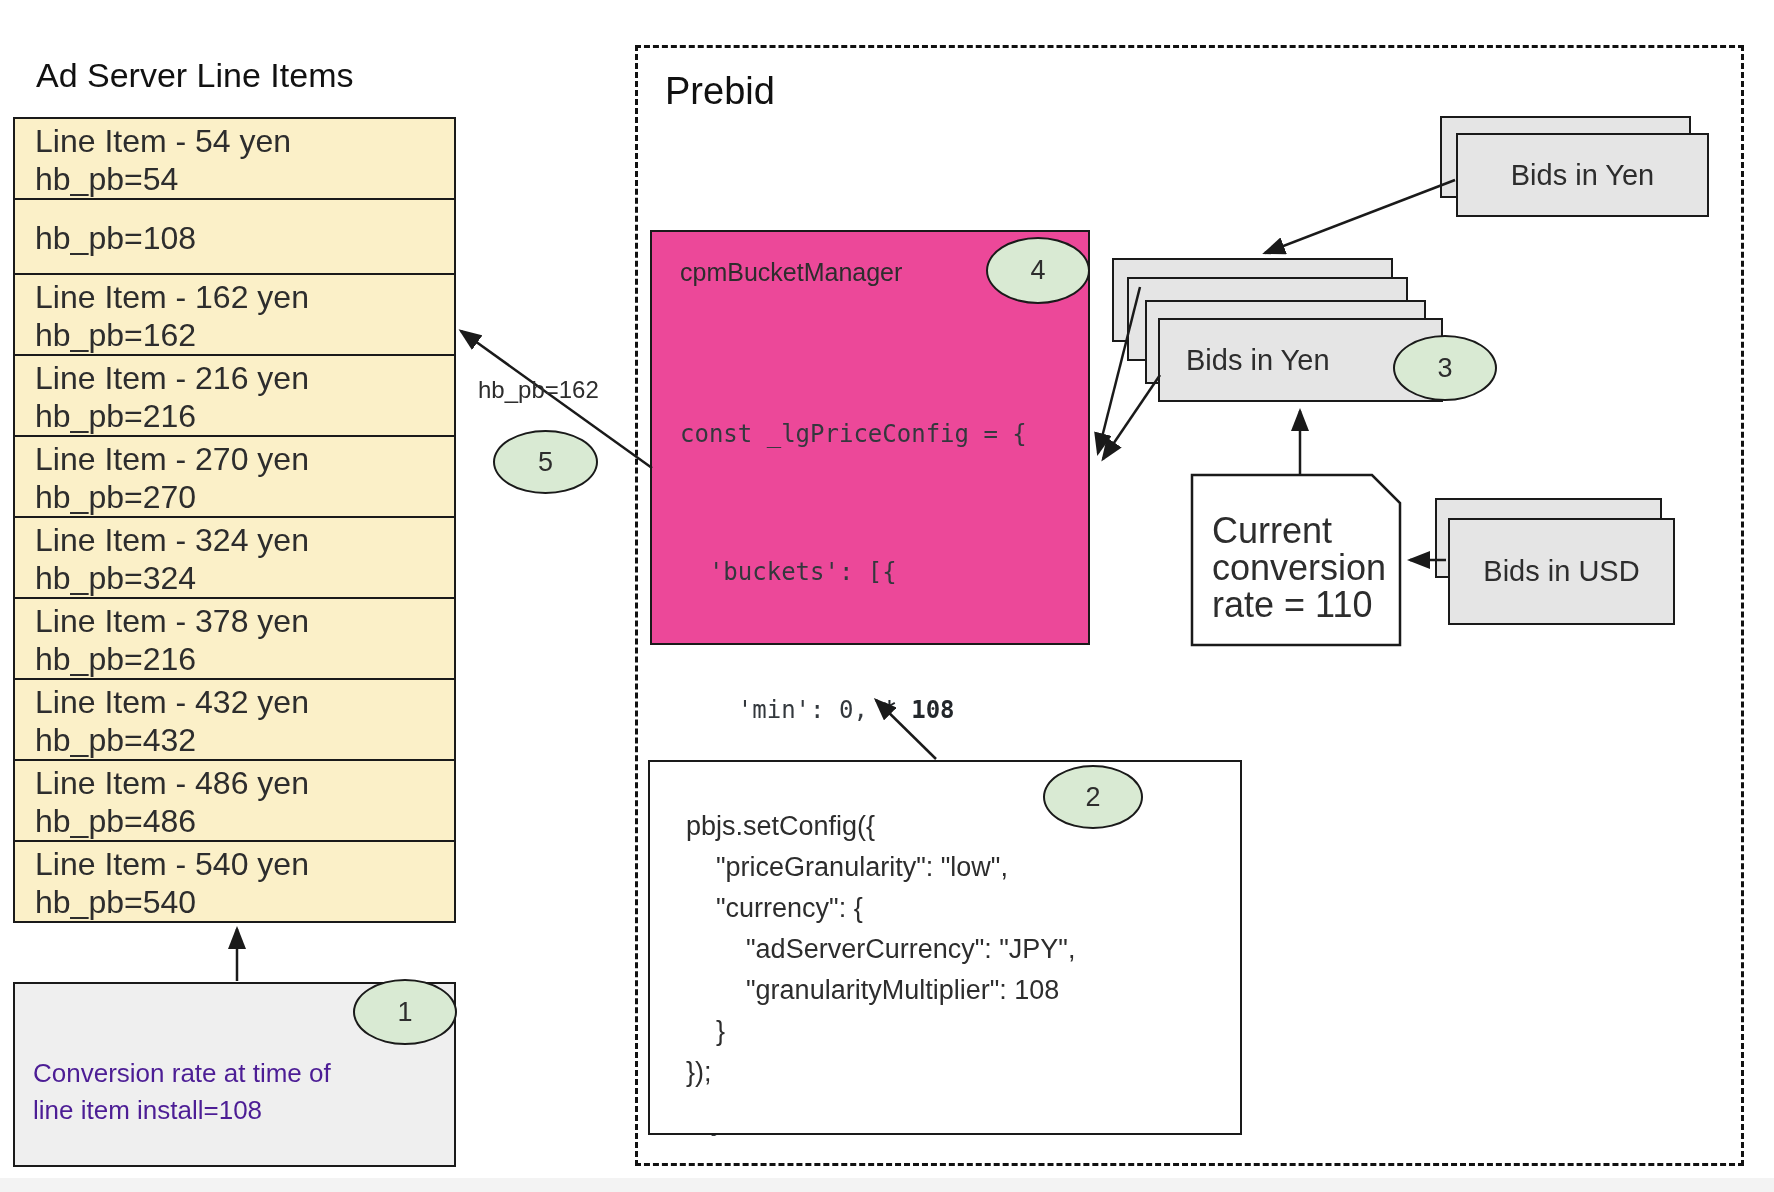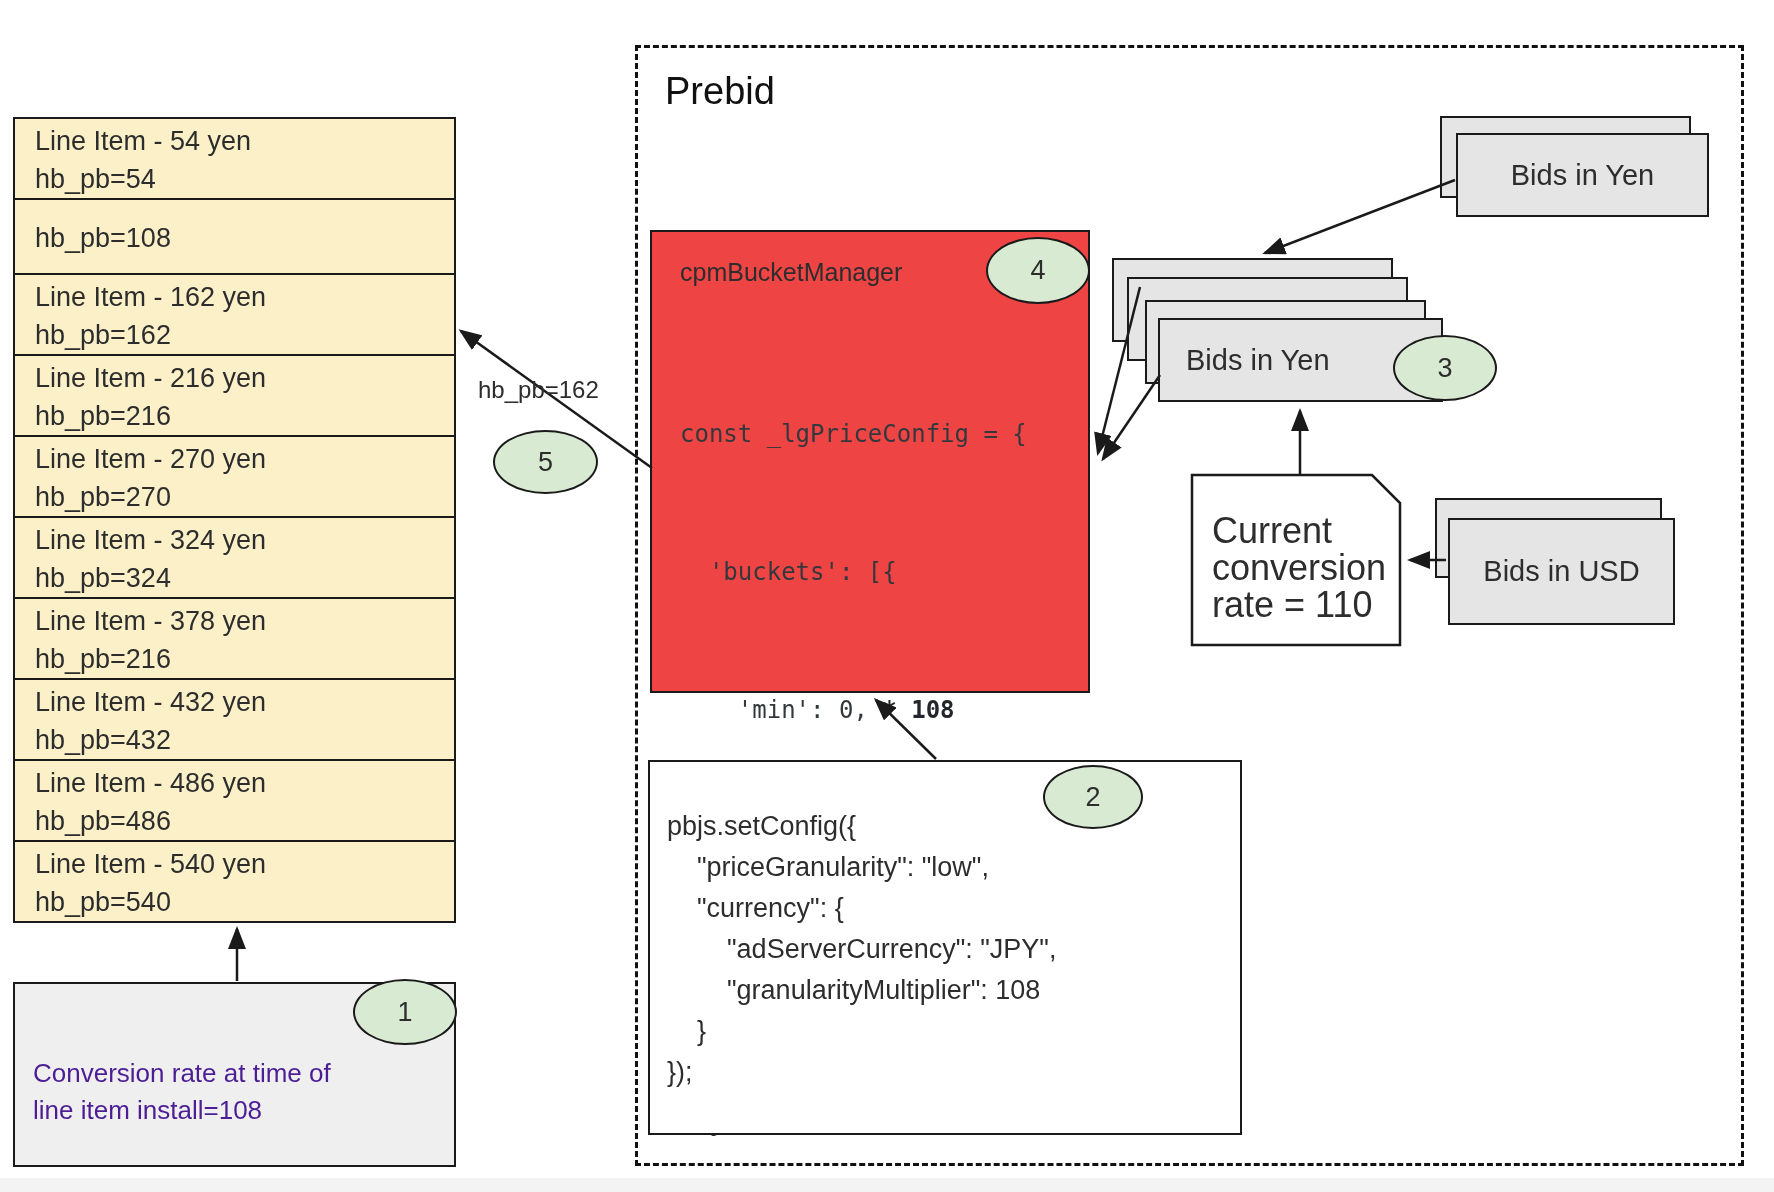--- a/index.html
+++ b/index.html
@@ -12,47 +12,47 @@
   
   #ad-title{left:36px;top:56px;font-size:34px;color:#111;}
   #li-table{
     left:13px;top:117px;width:443px;height:806px;
     background:#FBF0C8;border:2px solid #1a1a1a;
     display:flex;flex-direction:column;z-index:1;
   }
   .li-row{flex:1;border-bottom:2px solid #1a1a1a;padding:3px 8px 0 20px;
     display:flex;flex-direction:column;justify-content:center;}
   .li-row:last-child{border-bottom:none;}
-  .li-label,.li-hb{font-size:27px;line-height:38px;color:#2d2d2d;}
+  .li-label,.li-hb{font-size:32px;line-height:38px;color:#2d2d2d;}
 
   
   #installer{
     left:13px;top:982px;width:443px;height:185px;background:#EFEFEF;
     border:2px solid #1a1a1a;padding:14px 18px;z-index:1;
   }
   #installer-title{font-size:28px;color:#2d2d2d;}
   #installer-note{margin-top:57px;font-size:26px;line-height:37px;color:#4c1d95;white-space:pre-line;}
 
   
   #prebid-box{left:635px;top:45px;width:1109px;height:1121px;
     border:3px dashed #111;z-index:0;}
   #prebid-title{left:665px;top:70px;font-size:38px;color:#111;z-index:1;}
 
   
-  #bucket-box{left:650px;top:230px;width:440px;height:463px;
-    background:#ef4444;border:2.5px solid #1a1a1a;padding:26px 0 0 28px;z-index:1;}
+  #bucket-box{left:650px;top:230px;width:440px;height:415px;
+    background:#ec4899;border:2.5px solid #1a1a1a;padding:26px 0 0 28px;z-index:1;}
   #bucket-title{font-size:25px;color:#2d2d2d;}
   #bucket-code{margin-top:32px;font-family:"DejaVu Sans Mono",monospace;
     font-size:24px;line-height:46px;color:#33383d;white-space:pre;}
   #bucket-code .b{font-weight:bold;color:#23272b;}
 
   
   #setconfig-box{left:648px;top:760px;width:594px;height:375px;background:#ffffff;
     border:2.5px solid #1a1a1a;padding:44px 0 0 17px;z-index:1;}
-  .cfg-line{font-size:27px;line-height:41px;color:#2d2d2d;white-space:pre;}
+  .cfg-line{font-size:27px;line-height:41px;color:#2d2d2d;white-space:pre;margin-left:19px;}
 
   
   .card{position:absolute;box-sizing:border-box;background:#e5e5e5;
     border:2.5px solid #1a1a1a;z-index:1;}
   .card-label{font-size:29px;color:#2d2d2d;}
   .center-label{display:flex;align-items:center;justify-content:center;}
 
   
   .badge{position:absolute;box-sizing:border-box;background:#D9EAD3;
     border:2.5px solid #1a1a1a;border-radius:50%;z-index:6;
@@ -67,20 +67,21 @@
   #arrow-layer{position:absolute;left:0;top:0;width:1774px;height:1192px;
     z-index:5;pointer-events:none;}
 
   #bottom-strip{left:0;top:1178px;width:1774px;height:14px;background:#f3f3f3;z-index:2;}
 </style>
 </head>
 <body>
 
 <div id="canvas">
 
+  <div class="abs" id="ad-title">Ad Server Line Items</div>
 
   <div class="abs" id="li-table">
     <div class="li-row">
       <div class="li-label">Line Item - 54 yen</div>
       <div class="li-hb">hb_pb=54</div>
     </div>
     <div class="li-row">
       <div class="li-hb">hb_pb=108</div>
     </div>
     <div class="li-row">

